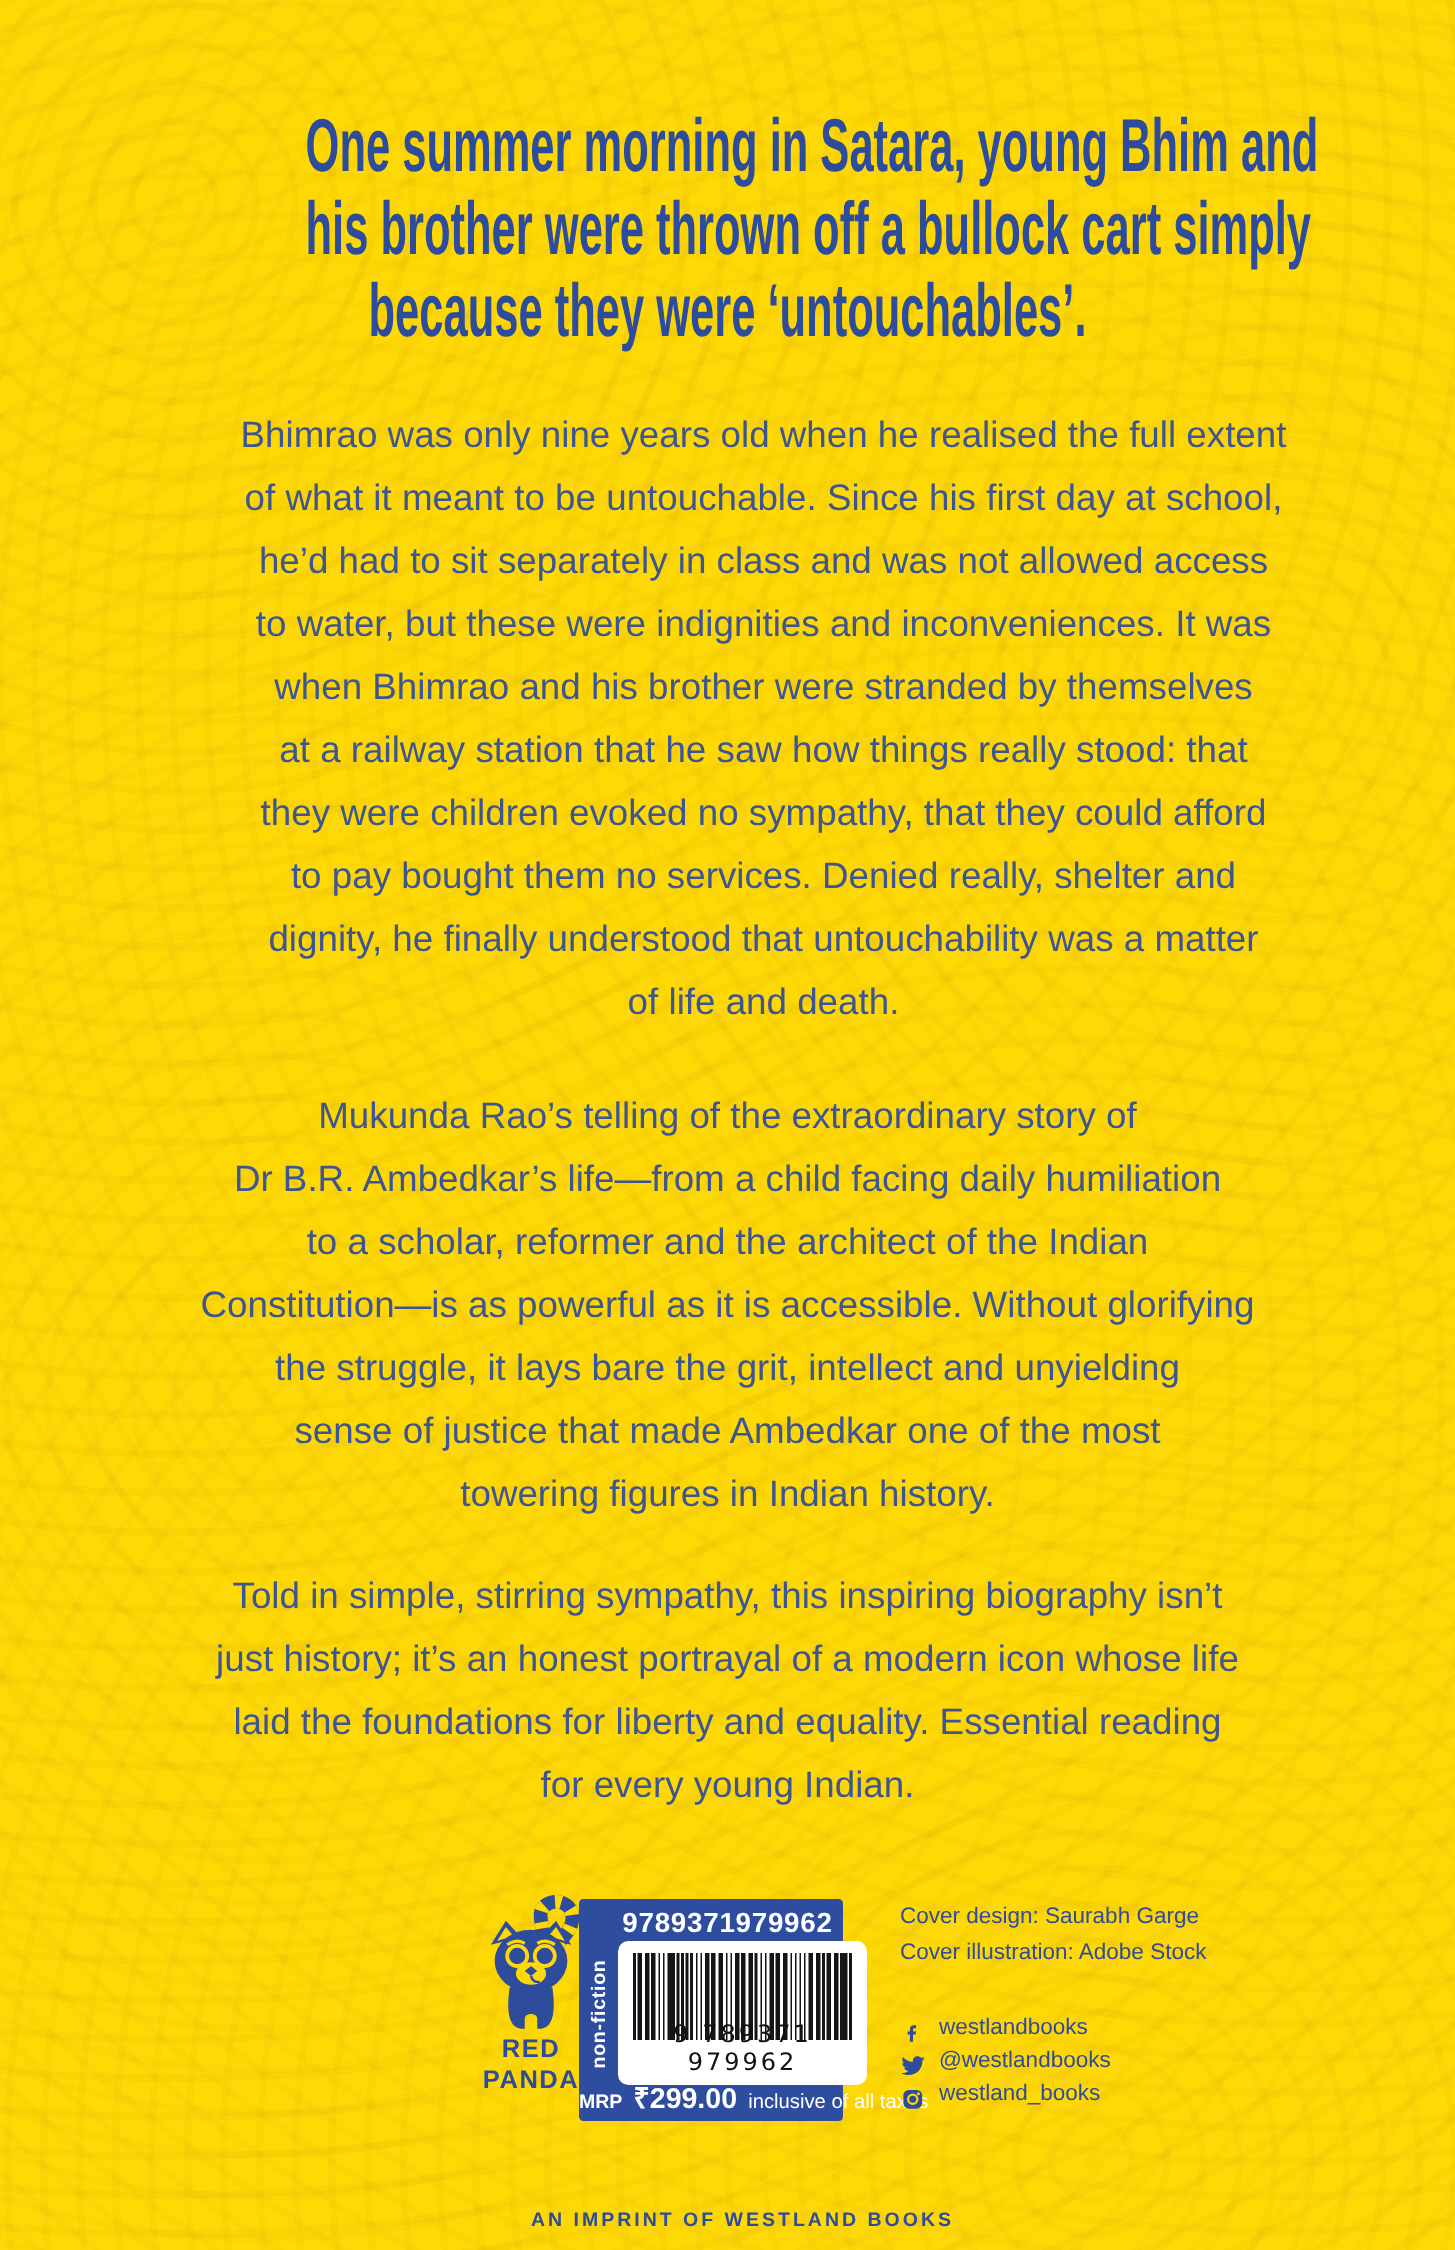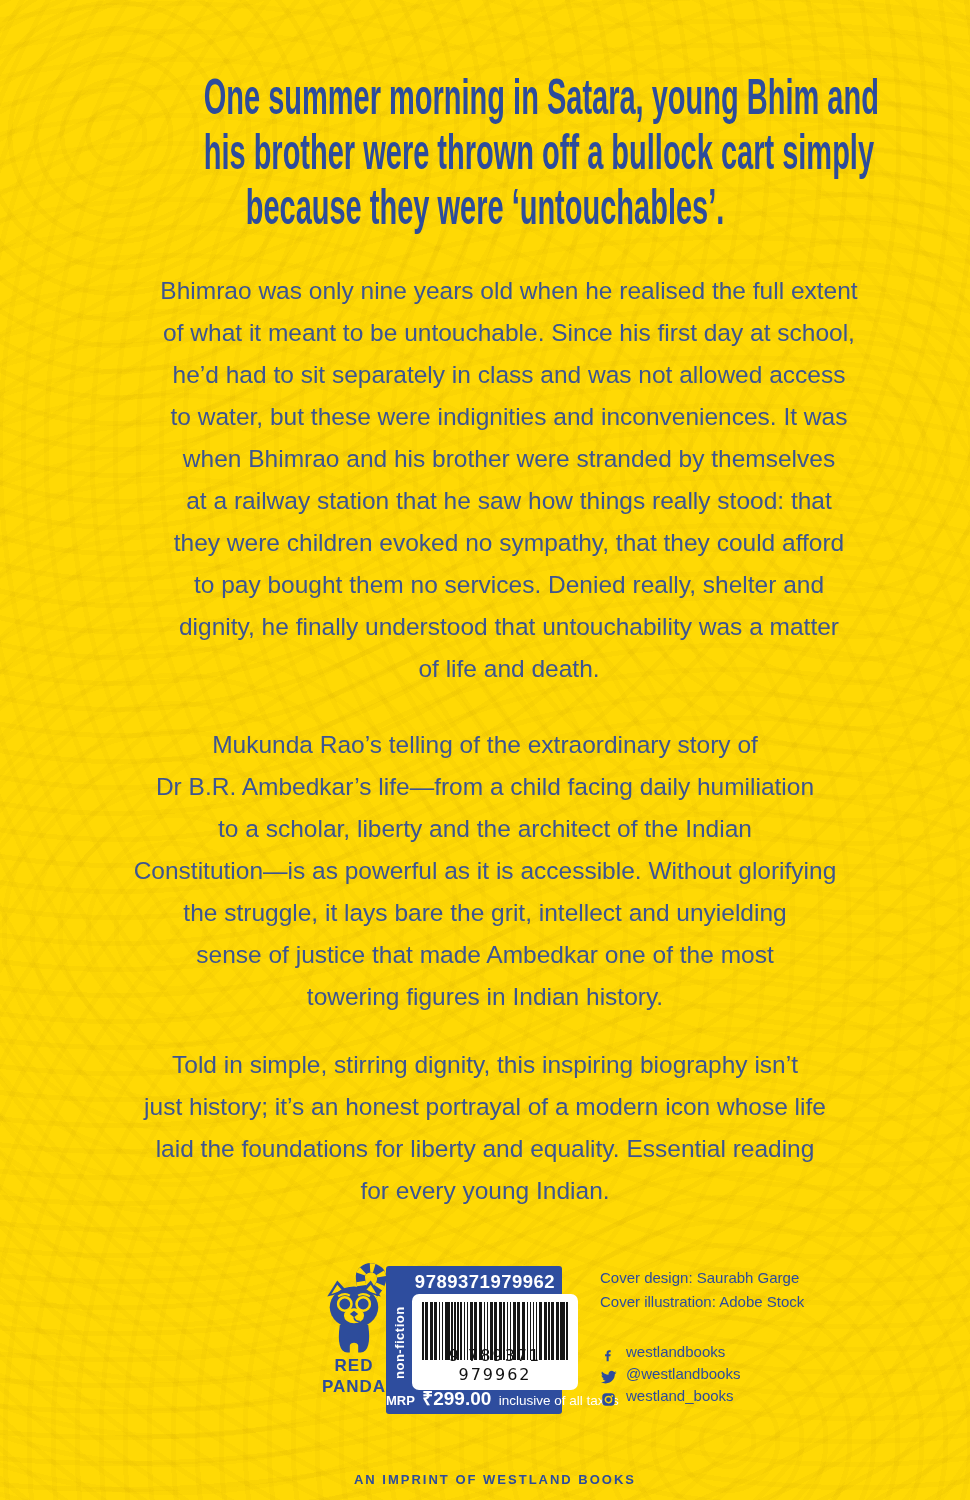--- a/index.html
+++ b/index.html
@@ -122,29 +122,29 @@
       <div>at a railway station that he saw how things really stood: that</div>
       <div>they were children evoked no sympathy, that they could afford</div>
       <div>to pay bought them no services. Denied really, shelter and</div>
       <div>dignity, he finally understood that untouchability was a matter</div>
       <div>of life and death.</div>
     </div>
 
   <div class="para para2">
       <div>Mukunda Rao’s telling of the extraordinary story of</div>
       <div>Dr B.R. Ambedkar’s life—from a child facing daily humiliation</div>
-      <div>to a scholar, liberty and the architect of the Indian</div>
+      <div>to a scholar, reformer and the architect of the Indian</div>
       <div>Constitution—is as powerful as it is accessible. Without glorifying</div>
       <div>the struggle, it lays bare the grit, intellect and unyielding</div>
       <div>sense of justice that made Ambedkar one of the most</div>
       <div>towering figures in Indian history.</div>
     </div>
 
   <div class="para para3">
-      <div>Told in simple, stirring dignity, this inspiring biography isn’t</div>
+      <div>Told in simple, stirring sympathy, this inspiring biography isn’t</div>
       <div>just history; it’s an honest portrayal of a modern icon whose life</div>
       <div>laid the foundations for liberty and equality. Essential reading</div>
       <div>for every young Indian.</div>
     </div>
 
   <div class="logo">
     <svg width="92" height="92" viewBox="0 0 100 110">
 
       <path d="M60,48 C62,24 53,16 61,9 C70,2 84,7 83,20 C82,31 72,35 68,46" fill="none" stroke="#2D4C9B" stroke-width="11" stroke-linecap="round"></path>
       <path d="M60,48 C62,24 53,16 61,9 C70,2 84,7 83,20 C82,31 72,35 68,46" fill="none" stroke="#FFD905" stroke-width="11" stroke-dasharray="5 9" stroke-dashoffset="7"></path>

